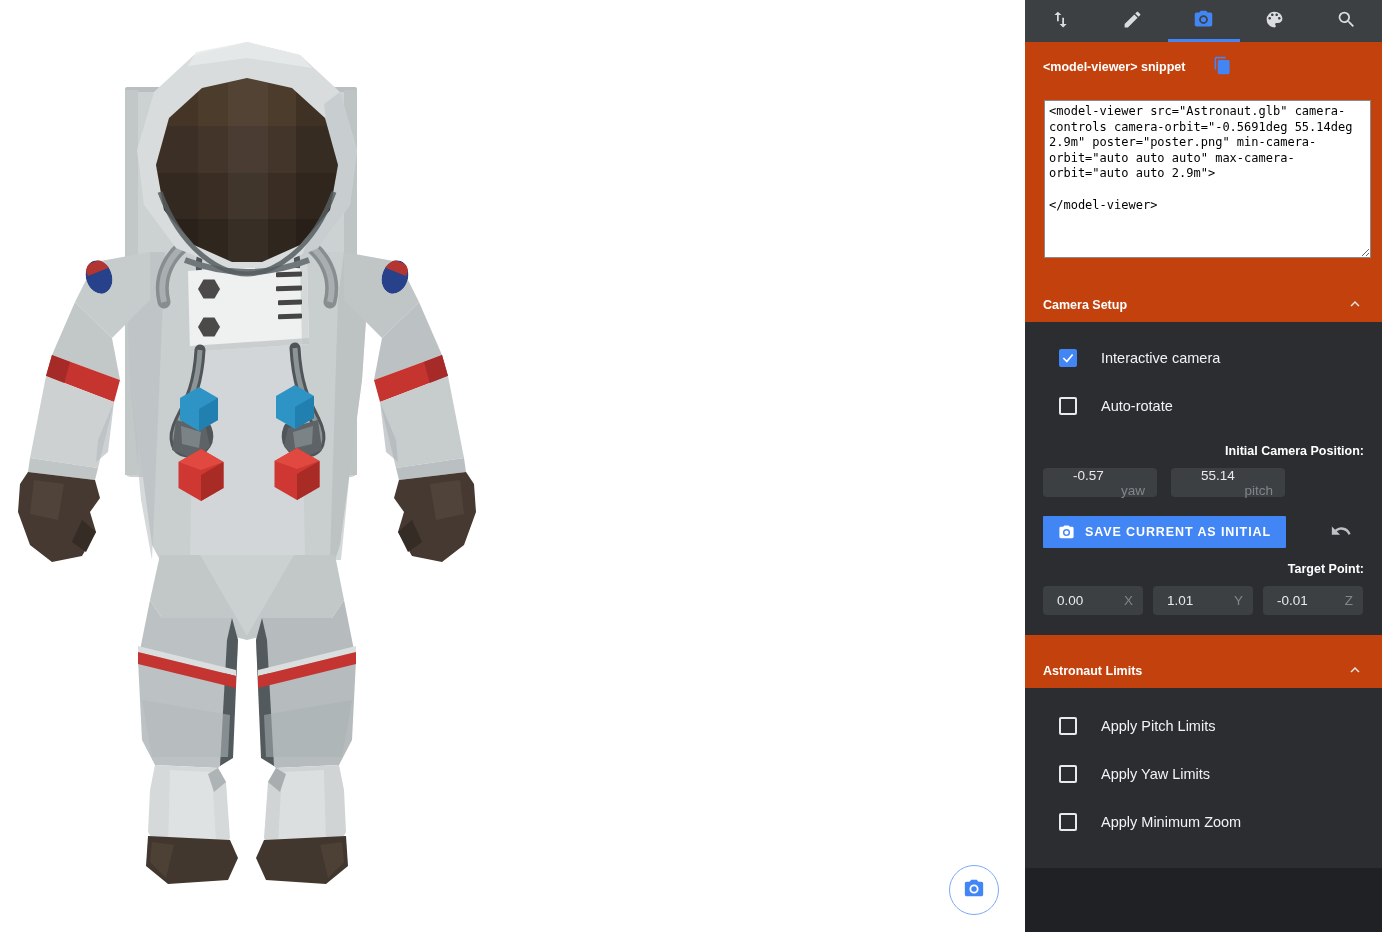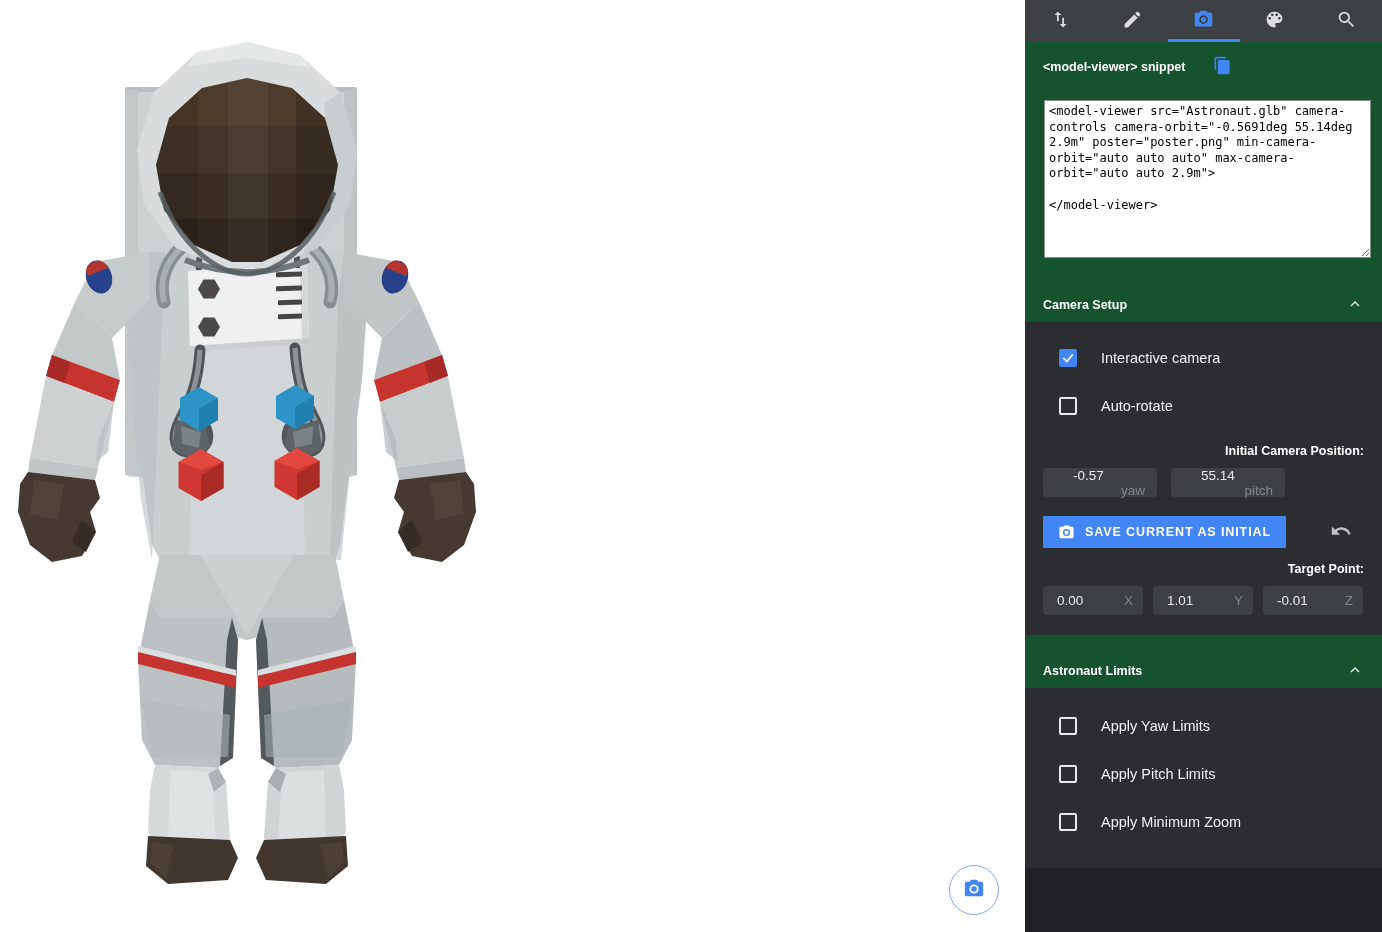--- a/index.html
+++ b/index.html
@@ -9,21 +9,21 @@
 
   
   .viewer { position:relative; width:1025px; height:932px; background:#ffffff; overflow:hidden; }
   .model-svg { position:absolute; left:0; top:0; }
   .fab { position:absolute; left:949px; top:865px; width:50px; height:50px; border-radius:50%;
     background:#ffffff; border:1.5px solid #7baaf7; display:flex; align-items:center;
     justify-content:center; cursor:pointer; }
   .fab svg { width:22px; height:22px; fill:#4285f4; }
 
   
-  .panel { width:357px; height:932px; background:#14532d; display:flex; flex-direction:column;
+  .panel { width:357px; height:932px; background:#c2410c; display:flex; flex-direction:column;
     color:#e8eaed; }
   .tabbar { height:42px; background:#3c4043; display:flex; flex:none; }
   .tab { flex:1; display:flex; align-items:center; justify-content:center; position:relative;
     color:#dadce0; cursor:pointer; }
   .tab svg { width:21px; height:21px; fill:currentColor; }
   .tab.selected { color:#4285f4; }
   .tab.selected::after { content:""; position:absolute; left:50%; bottom:0;
     transform:translateX(-50%); width:72px; height:3px; background:#4285f4; }
 
   .snippet-head { height:44px; display:flex; align-items:center; padding:10px 18px 4px; flex:none; }
@@ -374,29 +374,29 @@
       </button>
     </div>
 
     <div class="section-body body-limits">
       <div class="cb-row">
         <span class="cb">
           <svg viewBox="0 0 24 24">
               <polyline points="4,12 10,18 20,6"></polyline>
             </svg>
         </span>
-        <span class="cb-label">Apply Yaw Limits</span>
+        <span class="cb-label">Apply Pitch Limits</span>
       </div>
       <div class="cb-row">
         <span class="cb">
           <svg viewBox="0 0 24 24">
               <polyline points="4,12 10,18 20,6"></polyline>
             </svg>
         </span>
-        <span class="cb-label">Apply Pitch Limits</span>
+        <span class="cb-label">Apply Yaw Limits</span>
       </div>
       <div class="cb-row">
         <span class="cb">
           <svg viewBox="0 0 24 24">
               <polyline points="4,12 10,18 20,6"></polyline>
             </svg>
         </span>
         <span class="cb-label">Apply Minimum Zoom</span>
       </div>
     </div>

